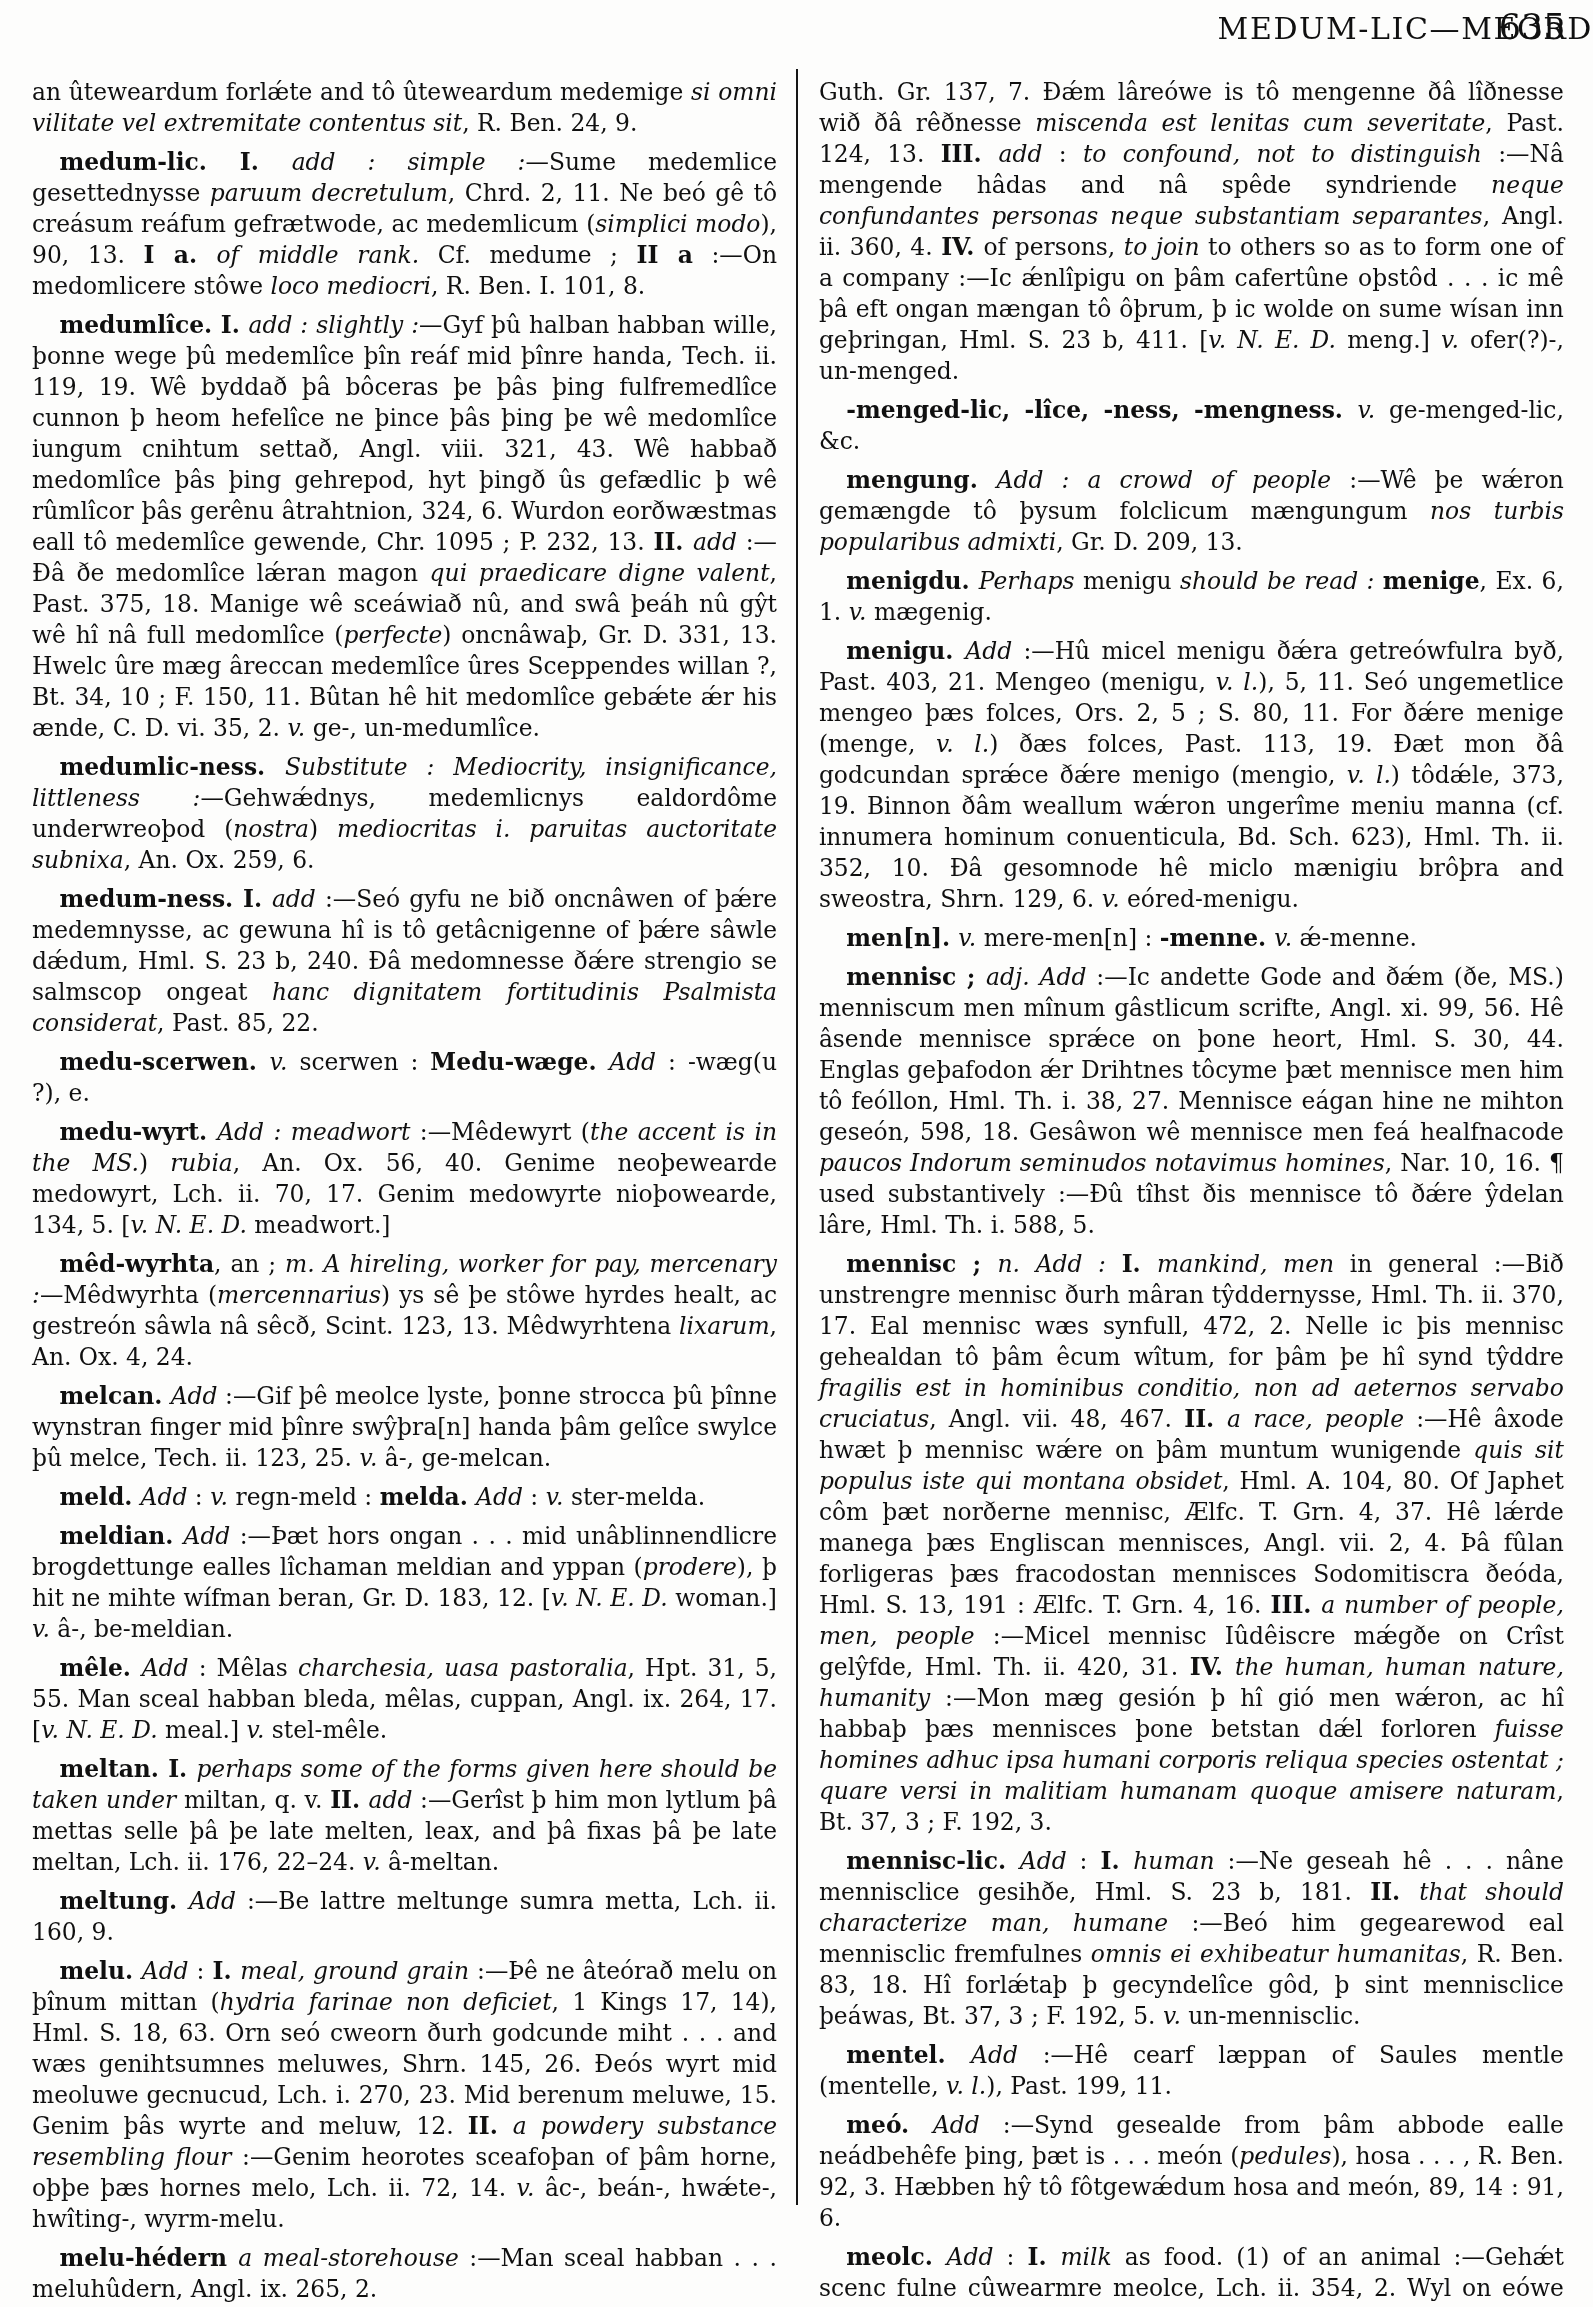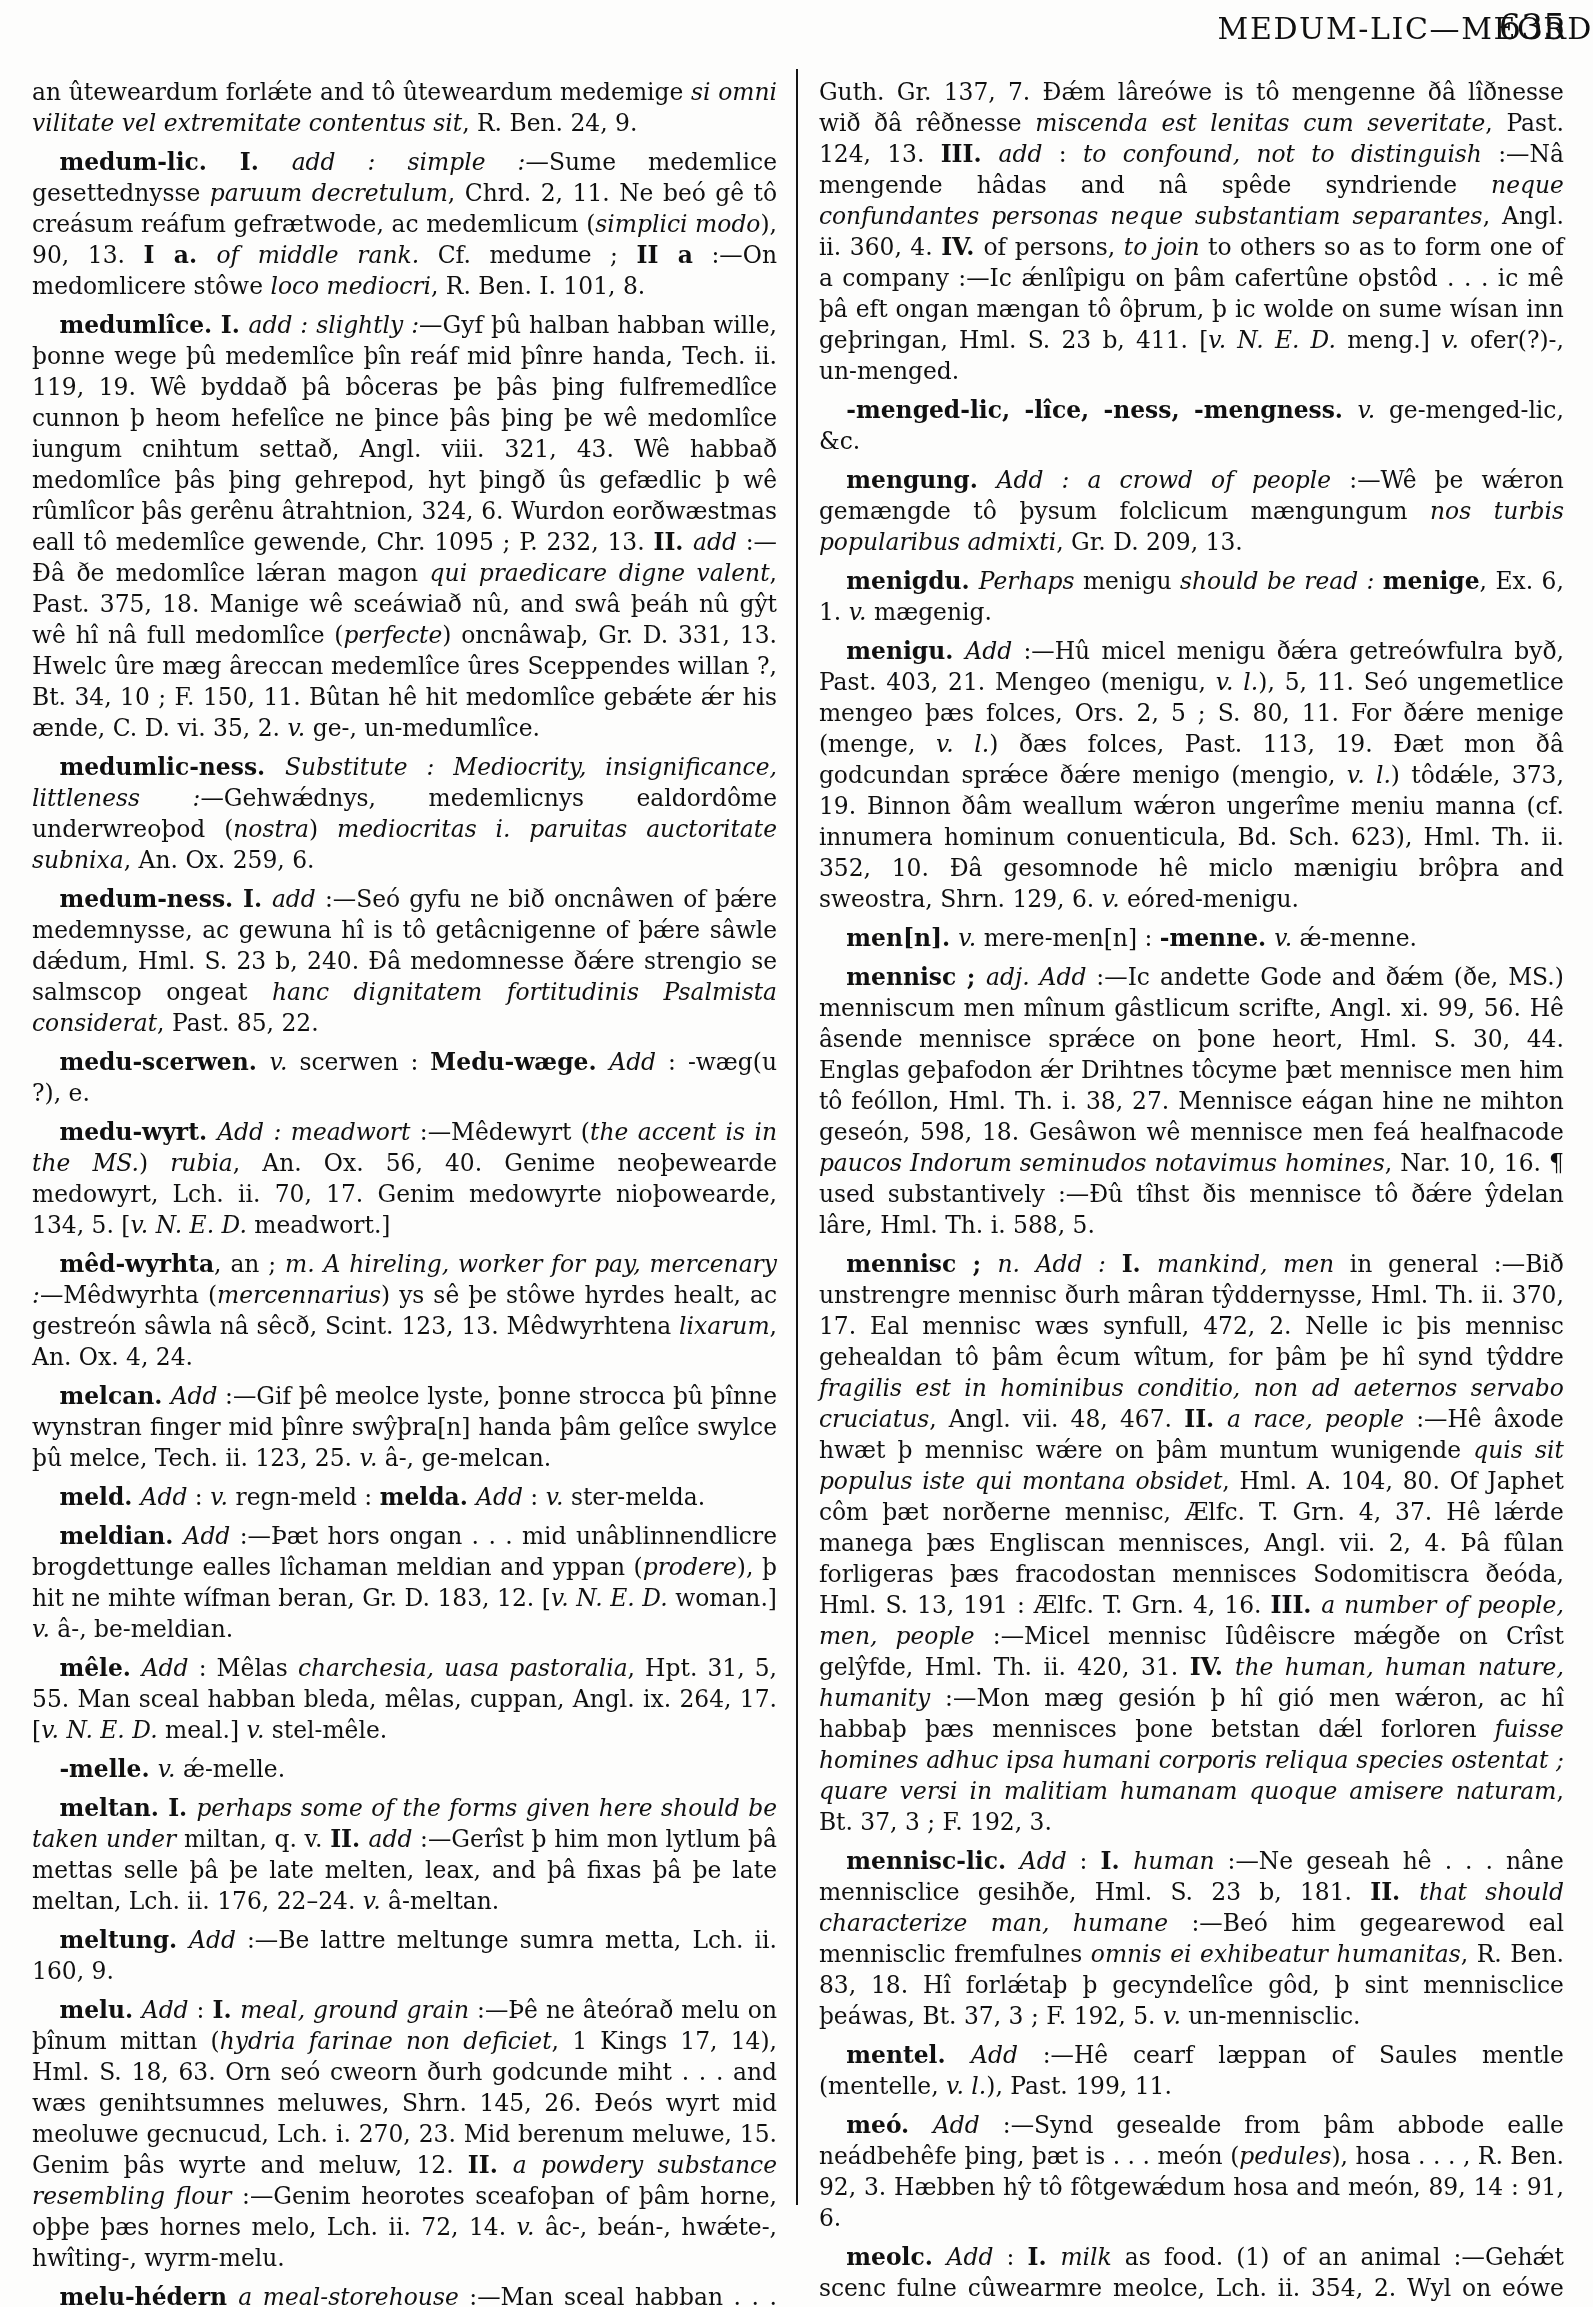--- a/index.html
+++ b/index.html
@@ -59,21 +59,20 @@
         <p class="entry"><span class="b">medumlîce. I. </span><span class="i">add : slightly :</span><span>—Gyf þû halban habban wille, þonne wege þû medemlîce þîn reáf mid þînre handa, Tech. ii. 119, 19.  Wê byddað þâ bôceras þe þâs þing fulfremedlîce cunnon þ heom hefelîce ne þince þâs þing þe wê medomlîce iungum cnihtum settað, Angl. viii. 321, 43.  Wê habbað medomlîce þâs þing gehrepod, hyt þingð ûs gefædlic þ wê rûmlîcor þâs gerênu âtrahtnion, 324, 6.  Wurdon eorðwæstmas eall tô medemlîce gewende, Chr. 1095 ; P. 232, 13.  </span><span class="b">II. </span><span class="i">add</span><span> :—Đâ ðe medomlîce lǽran magon </span><span class="i">qui praedicare digne valent</span><span>, Past. 375, 18.  Manige wê sceáwiað nû, and swâ þeáh nû gŷt wê hî nâ full medomlîce (</span><span class="i">perfecte</span><span>) oncnâwaþ, Gr. D. 331, 13.  Hwelc ûre mæg âreccan medemlîce ûres Sceppendes willan ?, Bt. 34, 10 ; F. 150, 11.  Bûtan hê hit medomlîce gebǽte ǽr his ænde, C. D. vi. 35, 2.  </span><span class="i">v.</span><span> ge-, un-medumlîce.</span></p>
         <p class="entry"><span class="b">medumlic-ness.  </span><span class="i">Substitute : Mediocrity, insignificance, littleness :</span><span>—Gehwǽdnys, medemlicnys ealdordôme underwreoþod (</span><span class="i">nostra</span><span>) </span><span class="i">mediocritas i. paruitas auctoritate subnixa</span><span>, An. Ox. 259, 6.</span></p>
         <p class="entry"><span class="b">medum-ness. I. </span><span class="i">add</span><span> :—Seó gyfu ne bið oncnâwen of þǽre medemnysse, ac gewuna hî is tô getâcnigenne of þǽre sâwle dǽdum, Hml. S. 23 b, 240.  Đâ medomnesse ðǽre strengio se salmscop ongeat </span><span class="i">hanc dignitatem fortitudinis Psalmista considerat</span><span>, Past. 85, 22.</span></p>
         <p class="entry"><span class="b">medu-scerwen.  </span><span class="i">v.</span><span> scerwen :  </span><span class="b">Medu-wæge.  </span><span class="i">Add</span><span> : -wæg(u ?), e.</span></p>
         <p class="entry"><span class="b">medu-wyrt.  </span><span class="i">Add : meadwort</span><span> :—Mêdewyrt (</span><span class="i">the accent is in the MS.</span><span>) </span><span class="i">rubia</span><span>, An. Ox. 56, 40.  Genime neoþewearde medowyrt, Lch. ii. 70, 17.  Genim medowyrte nioþowearde, 134, 5.  [</span><span class="i">v. N. E. D.</span><span> meadwort.]</span></p>
         <p class="entry"><span class="b">mêd-wyrhta</span><span>, an ; </span><span class="i">m. A hireling, worker for pay, mercenary :</span><span>—Mêdwyrhta (</span><span class="i">mercennarius</span><span>) ys sê þe stôwe hyrdes healt, ac gestreón sâwla nâ sêcð, Scint. 123, 13.  Mêdwyrhtena </span><span class="i">lixarum</span><span>, An. Ox. 4, 24.</span></p>
         <p class="entry"><span class="b">melcan.  </span><span class="i">Add</span><span> :—Gif þê meolce lyste, þonne strocca þû þînne wynstran finger mid þînre swŷþra[n] handa þâm gelîce swylce þû melce, Tech. ii. 123, 25.  </span><span class="i">v.</span><span> â-, ge-melcan.</span></p>
         <p class="entry"><span class="b">meld.  </span><span class="i">Add</span><span> : </span><span class="i">v.</span><span> regn-meld :  </span><span class="b">melda.  </span><span class="i">Add</span><span> : </span><span class="i">v.</span><span> ster-melda.</span></p>
         <p class="entry"><span class="b">meldian.  </span><span class="i">Add</span><span> :—Þæt hors ongan . . . mid unâblinnendlicre brogdettunge ealles lîchaman meldian and yppan (</span><span class="i">prodere</span><span>), þ hit ne mihte wífman beran, Gr. D. 183, 12.  [</span><span class="i">v. N. E. D.</span><span> woman.]  </span><span class="i">v.</span><span> â-, be-meldian.</span></p>
         <p class="entry"><span class="b">mêle.  </span><span class="i">Add</span><span> : Mêlas </span><span class="i">charchesia, uasa pastoralia</span><span>, Hpt. 31, 5, 55.  Man sceal habban bleda, mêlas, cuppan, Angl. ix. 264, 17.  [</span><span class="i">v. N. E. D.</span><span> meal.]  </span><span class="i">v.</span><span> stel-mêle.</span></p>
-        <p class="entry"><span class="b">-melle.  </span><span class="i">v.</span><span> ǽ-melle.</span></p>
         <p class="entry"><span class="b">meltan. I. </span><span class="i">perhaps some of the forms given here should be taken under </span><span>miltan, q. v.  </span><span class="b">II. </span><span class="i">add</span><span> :—Gerîst þ him mon lytlum þâ mettas selle þâ þe late melten, leax, and þâ fixas þâ þe late meltan, Lch. ii. 176, 22–24.  </span><span class="i">v.</span><span> â-meltan.</span></p>
         <p class="entry"><span class="b">meltung.  </span><span class="i">Add</span><span> :—Be lattre meltunge sumra metta, Lch. ii. 160, 9.</span></p>
         <p class="entry"><span class="b">melu.  </span><span class="i">Add</span><span> : </span><span class="b">I. </span><span class="i">meal, ground grain</span><span> :—Þê ne âteórað melu on þînum mittan (</span><span class="i">hydria farinae non deficiet</span><span>, 1 Kings 17, 14), Hml. S. 18, 63.  Orn seó cweorn ðurh godcunde miht . . . and wæs genihtsumnes meluwes, Shrn. 145, 26.  Đeós wyrt mid meoluwe gecnucud, Lch. i. 270, 23.  Mid berenum meluwe, 15.  Genim þâs wyrte and meluw, 12.  </span><span class="b">II. </span><span class="i">a powdery substance resembling flour</span><span> :—Genim heorotes sceafoþan of þâm horne, oþþe þæs hornes melo, Lch. ii. 72, 14.  </span><span class="i">v.</span><span> âc-, beán-, hwǽte-, hwîting-, wyrm-melu.</span></p>
         <p class="entry"><span class="b">melu-hédern </span><span class="i">a meal-storehouse</span><span> :—Man sceal habban . . . meluhûdern, Angl. ix. 265, 2.</span></p>
       </div>
     <div class="divider"></div>
     <div class="col col-right">
         <p class="entry cont"><span>Guth. Gr. 137, 7.  Đǽm lâreówe is tô mengenne ðâ lîðnesse wið ðâ rêðnesse </span><span class="i">miscenda est lenitas cum severitate</span><span>, Past. 124, 13.  </span><span class="b">III. </span><span class="i">add</span><span> : </span><span class="i">to confound, not to distinguish</span><span> :—Nâ mengende hâdas and nâ spêde syndriende </span><span class="i">neque confundantes personas neque substantiam separantes</span><span>, Angl. ii. 360, 4.  </span><span class="b">IV. </span><span>of persons, </span><span class="i">to join</span><span> to others so as to form one of a company :—Ic ǽnlîpigu on þâm cafertûne oþstôd . . . ic mê þâ eft ongan mængan tô ôþrum, þ ic wolde on sume wísan inn geþringan, Hml. S. 23 b, 411.  [</span><span class="i">v. N. E. D.</span><span> meng.]  </span><span class="i">v.</span><span> ofer(?)-, un-menged.</span></p>
         <p class="entry"><span class="b">-menged-lic, -lîce, -ness, -mengness.  </span><span class="i">v.</span><span> ge-menged-lic, &amp;c.</span></p>
         <p class="entry"><span class="b">mengung.  </span><span class="i">Add : a crowd of people</span><span> :—Wê þe wǽron gemængde tô þysum folclicum mængungum </span><span class="i">nos turbis popularibus admixti</span><span>, Gr. D. 209, 13.</span></p>

